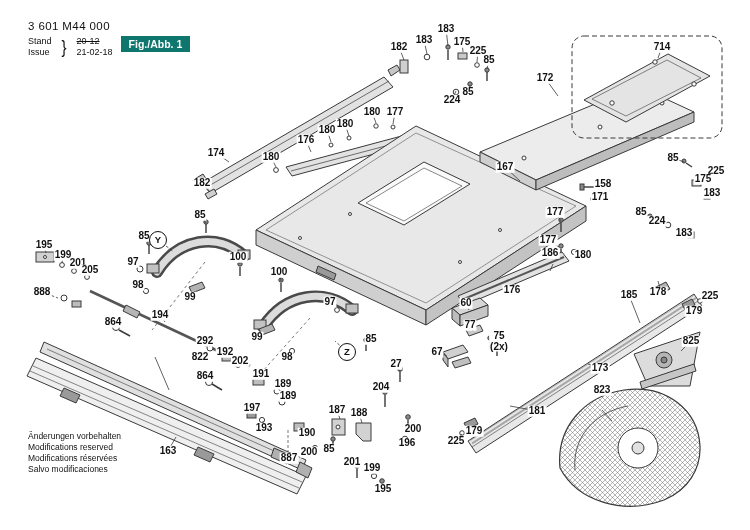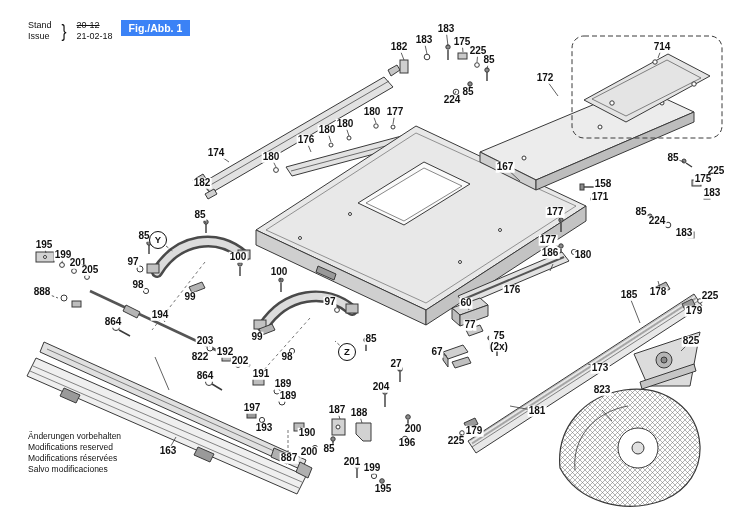--- a/index.html
+++ b/index.html
@@ -20,21 +20,21 @@
     width:16px;height:16px;padding:0;border:1.4px solid #111;border-radius:50%;
     display:flex;align-items:center;justify-content:center;font-size:9.5px;
   }
   #title-block{position:absolute;left:28px;top:20px}
   .partno{font-size:11.5px;letter-spacing:.4px;margin-bottom:4px}
   .issue-row{display:flex;align-items:flex-start;gap:8px}
   .issue-grid{display:grid;grid-template-columns:auto auto auto;column-gap:10px;font-size:9px;line-height:1.2;align-items:center}
   .c1r1{grid-area:1/1}.c3r1{grid-area:1/3}.c1r2{grid-area:2/1}.c3r2{grid-area:2/3}
   .brace{grid-area:1/2/3/3;font-size:15px;line-height:1;font-weight:normal;transform:scaleY(1.25)}
   .strike{text-decoration:line-through}
-  .figbox{background:#3b82f6;color:#fff;font-weight:bold;font-size:10.5px;padding:2px 8px}
+  .figbox{background:#0f766e;color:#fff;font-weight:bold;font-size:10.5px;padding:2px 8px}
   #footer-lines{position:absolute;left:28px;top:431px;font-size:8.5px;line-height:1.3}
 </style>
 </head>
 <body>
 
 <svg id="art" width="750" height="530" viewBox="0 0 750 530">
   <defs>
     <pattern id="xh" width="5" height="5" patternUnits="userSpaceOnUse">
       <path d="M0,5 L5,0 M0,0 L5,5" stroke="#6a6a6a" stroke-width="0.5"></path>
     </pattern>
@@ -432,21 +432,21 @@
     <div class="callout circ" style="left: 158px; top: 240px;">Y</div>
     <div class="callout circ" style="left: 347px; top: 352px;">Z</div>
     <div class="callout" style="left: 44px; top: 245px;">195</div>
     <div class="callout" style="left: 63px; top: 255px;">199</div>
     <div class="callout" style="left: 78px; top: 263px;">201</div>
     <div class="callout" style="left: 90px; top: 270px;">205</div>
     <div class="callout" style="left: 42px; top: 292px;">888</div>
     <div class="callout" style="left: 113px; top: 322px;">864</div>
     <div class="callout" style="left: 160px; top: 315px;">194</div>
     <div class="callout" style="left: 155px; top: 357px; margin-left: 45px;">822</div>
-    <div class="callout" style="left: 205px; top: 341px;">203</div>
+    <div class="callout" style="left: 205px; top: 341px;">292</div>
     <div class="callout" style="left: 225px; top: 352px;">192</div>
     <div class="callout" style="left: 240px; top: 361px;">202</div>
     <div class="callout" style="left: 205px; top: 376px;">864</div>
     <div class="callout" style="left: 261px; top: 374px;">191</div>
     <div class="callout" style="left: 283px; top: 384px;">189</div>
     <div class="callout" style="left: 288px; top: 396px;">189</div>
     <div class="callout" style="left: 252px; top: 408px;">197</div>
     <div class="callout" style="left: 264px; top: 428px;">193</div>
     <div class="callout" style="left: 307px; top: 433px;">190</div>
     <div class="callout" style="left: 168px; top: 451px;">163</div>
@@ -459,20 +459,21 @@
     <div class="callout" style="left: 337px; top: 410px;">187</div>
     <div class="callout" style="left: 359px; top: 413px;">188</div>
     <div class="callout" style="left: 381px; top: 387px;">204</div>
     <div class="callout" style="left: 413px; top: 429px;">200</div>
     <div class="callout" style="left: 407px; top: 443px;">196</div>
     <div class="callout" style="left: 456px; top: 441px;">225</div>
     <div class="callout" style="left: 474px; top: 431px;">179</div>
   </div>
 
 <div id="title-block">
+  <div class="partno">3 601 M44 000</div>
   <div class="issue-row">
     <div class="issue-grid">
       <span class="c1r1">Stand</span>
       <span class="brace">}</span>
       <span class="c3r1 strike">20-12</span>
       <span class="c1r2">Issue</span>
       <span class="c3r2">21-02-18</span>
     </div>
     <div class="figbox">Fig./Abb. 1</div>
   </div>

